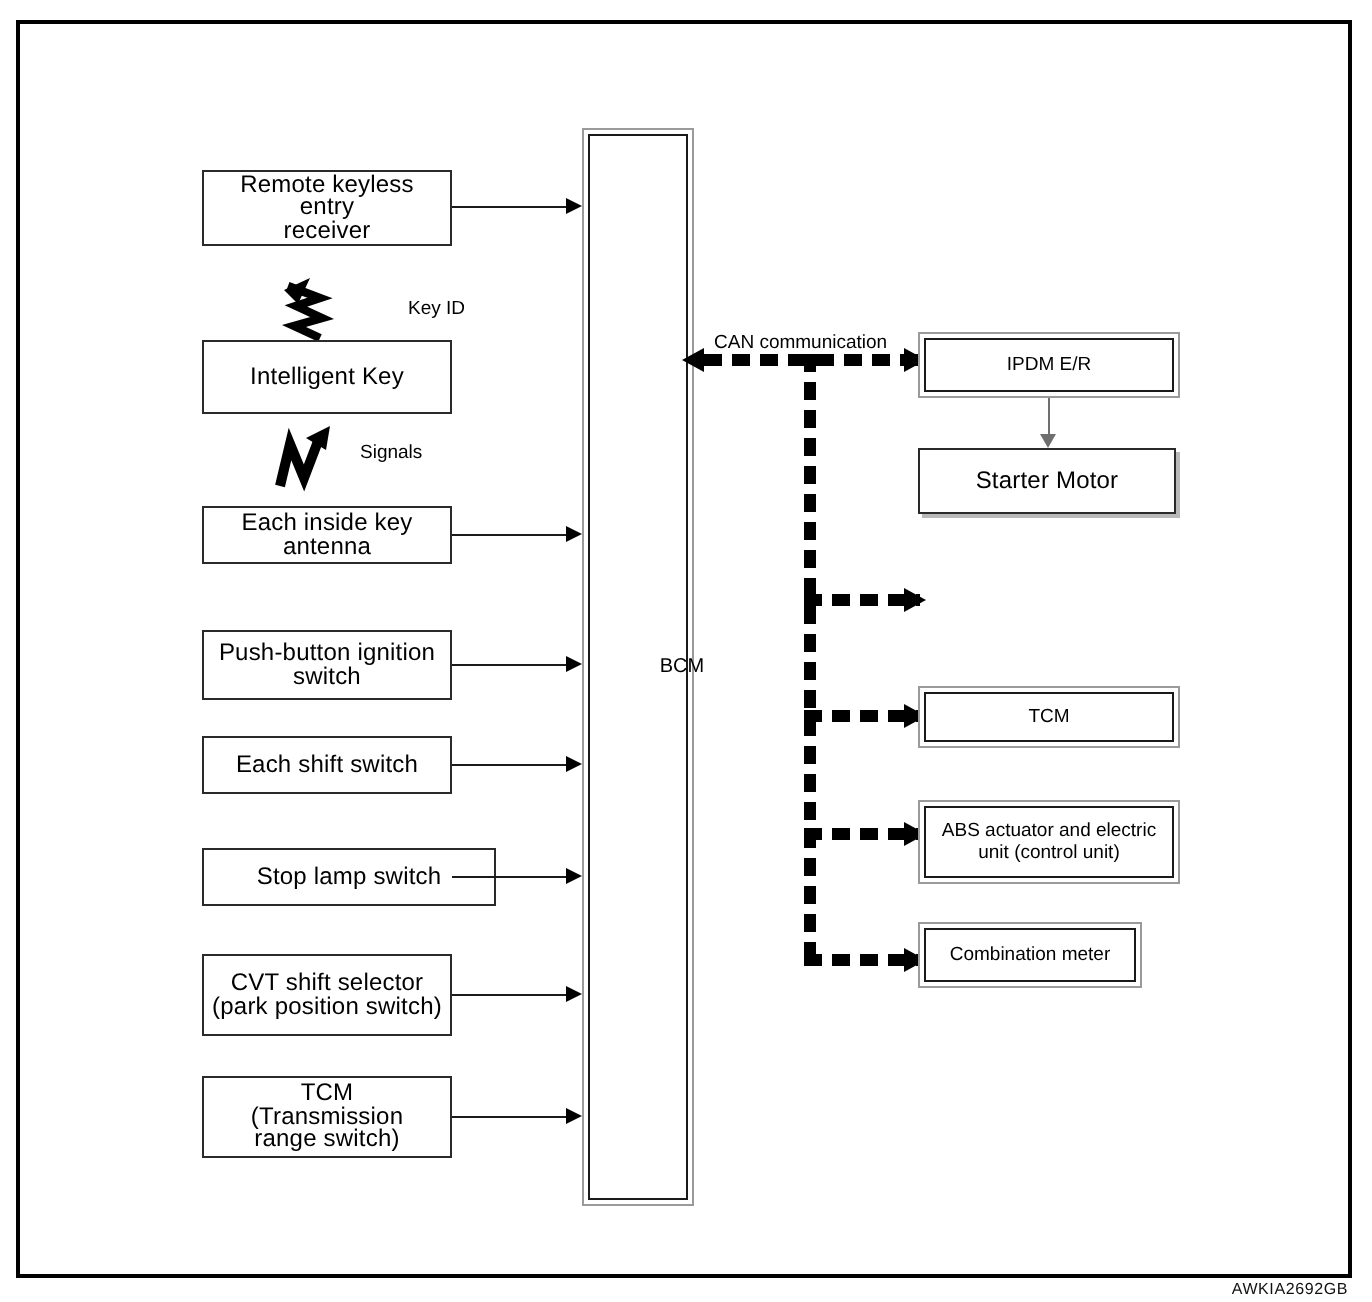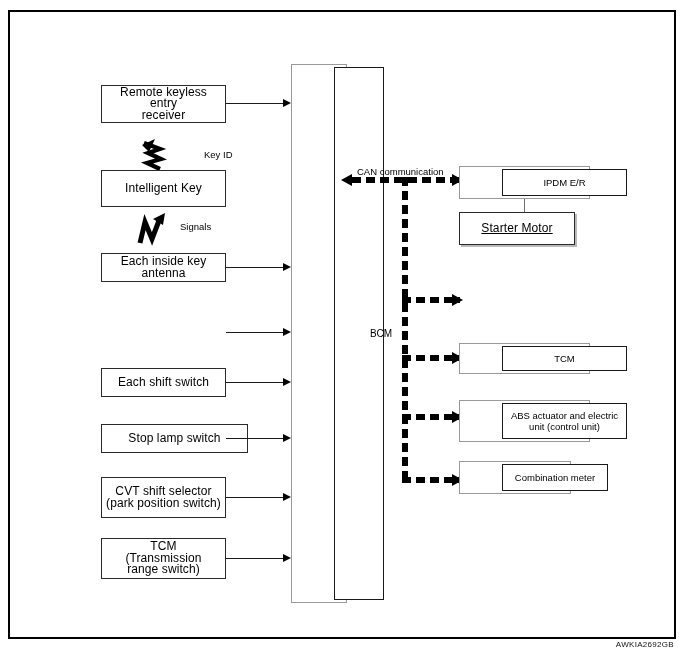--- a/index.html
+++ b/index.html
@@ -19,21 +19,21 @@
   .box .lbl{display:block;padding:0 4px;}
 
   
   .box.shadow{box-shadow:2px 2px 0 0 #b9b9b9;}
 
   
   .dbox{position:absolute;box-sizing:border-box;background:#fff;
     border:1px solid #9a9a9a;padding:2px;}
   .dbox > .inner{width:100%;height:100%;box-sizing:border-box;
     border:1px solid #1a1a1a;background:#fff;display:flex;align-items:center;
-    justify-content:center;text-align:center;font-size:9.5px;line-height:11.5px;margin-left:40px;}
+    justify-content:center;text-align:center;font-size:9.5px;line-height:11.5px;}
   .dbox .lbl{display:block;padding:0 4px;}
 
   
   .bcm{position:absolute;left:291px;top:64px;width:56px;height:539px;}
   .bcm .inner{font-size:10px;padding-left:44px;}
 
   
   .hline{position:absolute;height:1px;background:#1b1b1b;}
   .vline{position:absolute;width:1px;background:#6f6f6f;}
 
@@ -103,20 +103,26 @@
     </svg>
   </div>
   <div class="txt" style="left:180px;top:221px;">Signals</div>
 
   <div class="box" style="left:101px;top:253px;width:125px;height:29px;">
     <span class="lbl">Each inside key antenna</span>
   </div>
   <div class="hline" style="left:226px;top:267px;width:59px;"></div>
   <div class="arrow-r" style="left:283px;top:263px;"></div>
 
+  <div class="box" style="left:101px;top:315px;width:125px;height:35px;">
+    <span class="lbl">
+      <span>Push-button ignition</span><br>
+      <span>switch</span>
+    </span>
+  </div>
   <div class="hline" style="left:226px;top:332px;width:59px;"></div>
   <div class="arrow-r" style="left:283px;top:328px;"></div>
 
   <div class="box" style="left:101px;top:368px;width:125px;height:29px;">
     <span class="lbl">Each shift switch</span>
   </div>
   <div class="hline" style="left:226px;top:382px;width:59px;"></div>
   <div class="arrow-r" style="left:283px;top:378px;"></div>
 
   <div class="box" style="left:101px;top:424px;width:147px;height:29px;">
@@ -172,21 +178,21 @@
 
   <div class="dbox" style="left:459px;top:166px;width:131px;height:33px;">
     <div class="inner">
       <span class="lbl">IPDM E/R</span>
     </div>
   </div>
 
   <div class="vline" style="left:524px;top:199px;height:21px;"></div>
   <div class="arrow-d" style="left:520px;top:217px;"></div>
 
-  <div class="box shadow" style="left:459px;top:212px;width:116px;height:33px;text-decoration:underline;">
+  <div class="box shadow" style="left:459px;top:224px;width:129px;height:33px;">
     <span class="lbl">Starter Motor</span>
   </div>
 
 
   <div class="dbox" style="left:459px;top:343px;width:131px;height:31px;">
     <div class="inner">
       <span class="lbl">TCM</span>
     </div>
   </div>
 

